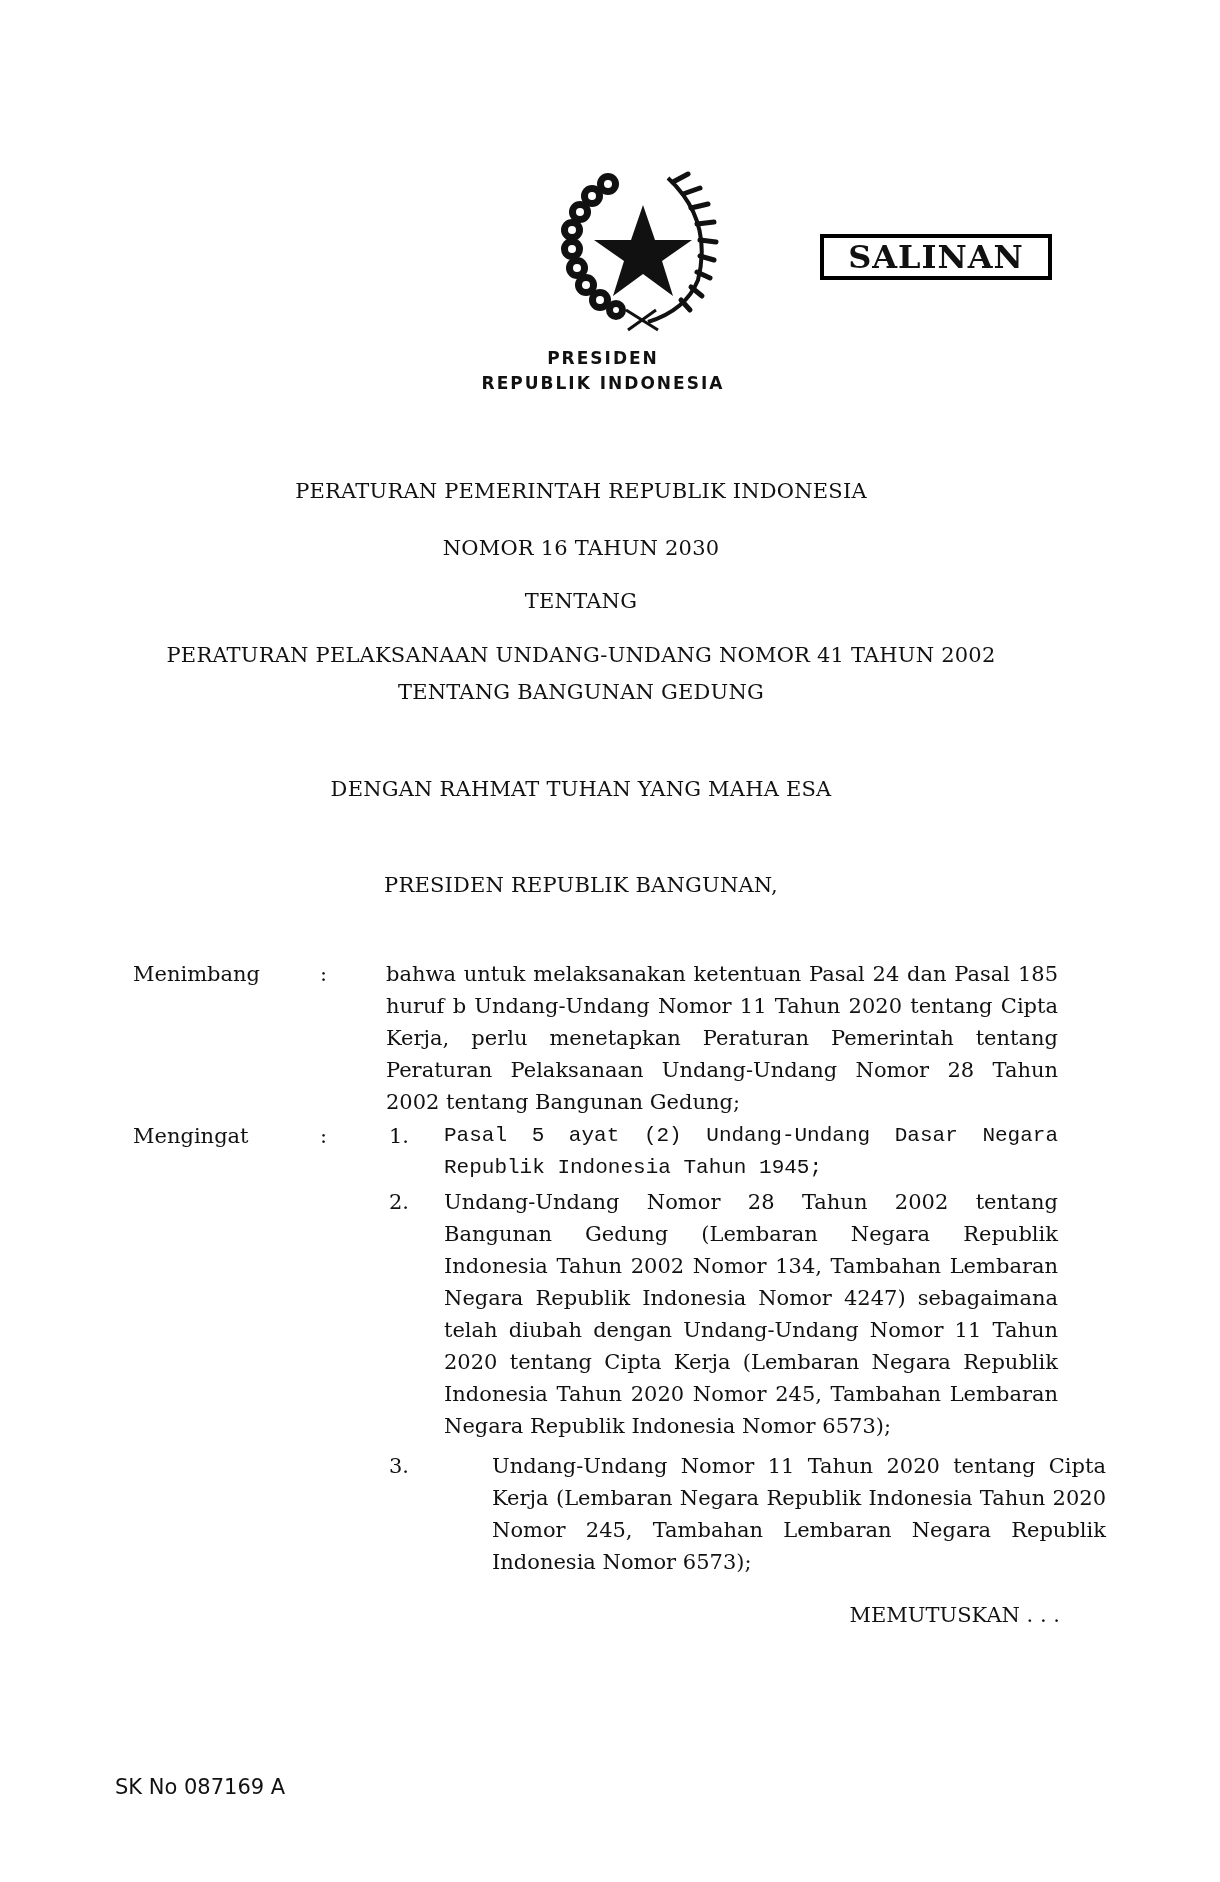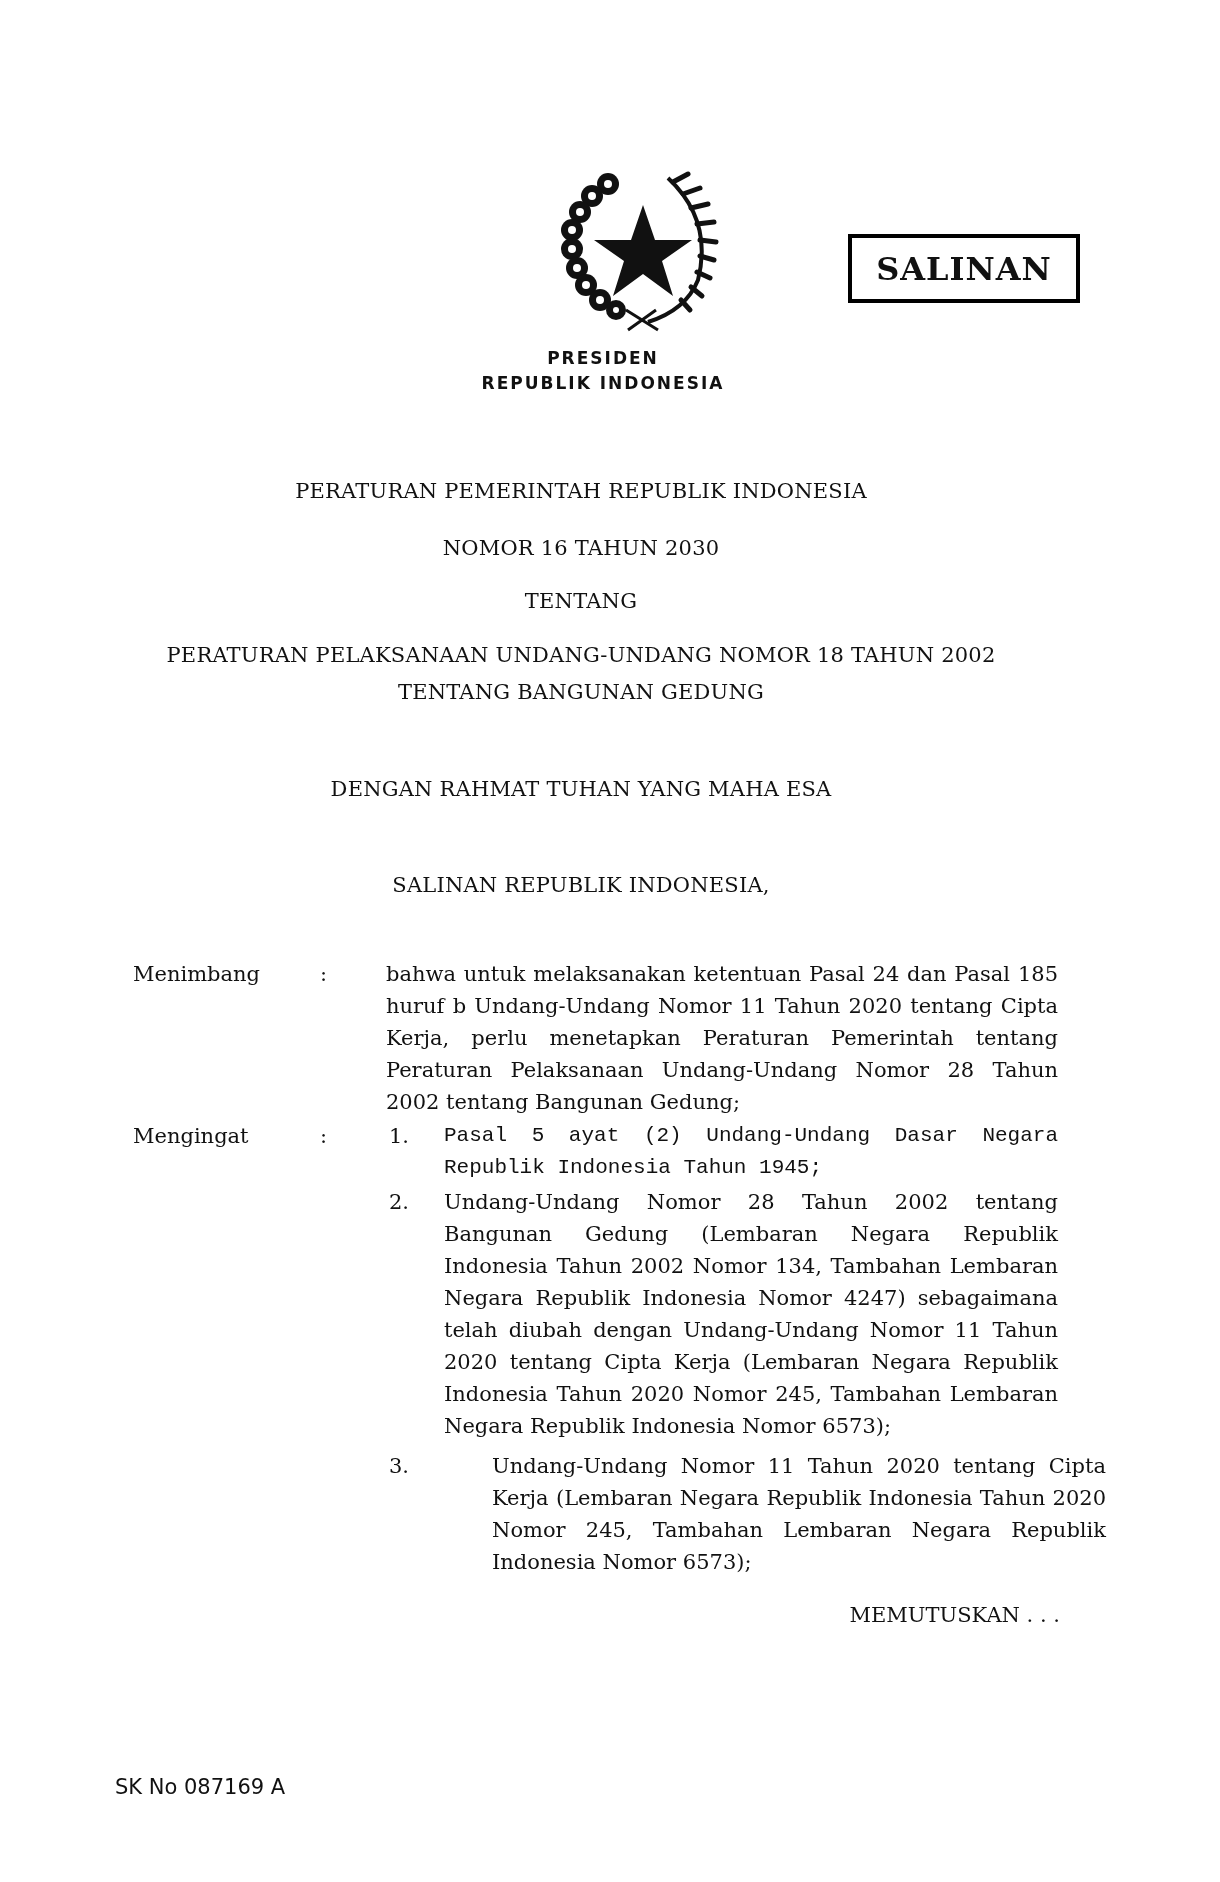--- a/index.html
+++ b/index.html
@@ -1,21 +1,21 @@
 <!DOCTYPE html>
 <html><head>
   <meta charset="utf-8">
   <style>
     html, body { margin: 0; padding: 0; background: #ffffff; }
     body { width: 1220px; height: 1882px; position: relative; overflow: hidden; color: #111; font-family: "DejaVu Serif", serif; }
     .emblem { position: absolute; left: 548px; top: 160px; width: 190px; height: 175px; }
     .emblem-caption { position: absolute; left: 0; width: 1220px; text-align: center; font-family: "DejaVu Sans", sans-serif; font-weight: bold; font-size: 17px; letter-spacing: 2px; }
     .cap1 { top: 348px; left: -7px; }
     .cap2 { top: 373px; left: -7px; }
-    .salinan { position: absolute; left: 820px; top: 234px; width: 232px; height: 69px; border: 4px solid #000; box-sizing: border-box; display: flex; align-items: center; justify-content: center; font-family: "DejaVu Serif", serif; font-weight: bold; font-size: 32px; letter-spacing: 1px; margin-left: 28px; }
+    .salinan { position: absolute; left: 820px; top: 234px; width: 232px; height: 46px; border: 4px solid #000; box-sizing: border-box; display: flex; align-items: center; justify-content: center; font-family: "DejaVu Serif", serif; font-weight: bold; font-size: 32px; letter-spacing: 1px; }
     .title { position: absolute; left: 13px; width: 1136px; text-align: center; font-size: 21px; letter-spacing: 0.2px; }
     .label { position: absolute; left: 133px; font-size: 21px; }
     .colon { position: absolute; left: 320px; font-size: 21px; }
     .para { position: absolute; font-size: 21px; line-height: 32px; text-align: justify; text-align-last: left; }
     .num { position: absolute; left: 389px; font-size: 21px; }
     .memutuskan { position: absolute; right: 160px; top: 1603px; font-size: 21px; }
     .sk { position: absolute; left: 115px; top: 1775px; font-family: "DejaVu Sans", sans-serif; font-size: 21px; }
   </style>
 </head>
 <body>
@@ -65,24 +65,24 @@
   </svg>
 </div>
 <div class="emblem-caption cap1">PRESIDEN</div>
 <div class="emblem-caption cap2">REPUBLIK INDONESIA</div>
 
 <div class="salinan">SALINAN</div>
 
 <div class="title" style="top:479px">PERATURAN PEMERINTAH REPUBLIK INDONESIA</div>
 <div class="title" style="top:536px">NOMOR 16 TAHUN 2030</div>
 <div class="title" style="top:589px">TENTANG</div>
-<div class="title" style="top:643px">PERATURAN PELAKSANAAN UNDANG-UNDANG NOMOR 18 TAHUN 2002</div>
+<div class="title" style="top:643px">PERATURAN PELAKSANAAN UNDANG-UNDANG NOMOR 41 TAHUN 2002</div>
 <div class="title" style="top:680px">TENTANG BANGUNAN GEDUNG</div>
 <div class="title" style="top:777px">DENGAN RAHMAT TUHAN YANG MAHA ESA</div>
-<div class="title" style="top:873px">SALINAN REPUBLIK INDONESIA,</div>
+<div class="title" style="top:873px">PRESIDEN REPUBLIK BANGUNAN,</div>
 
 <div class="label" style="top:962px">Menimbang</div>
 <div class="colon" style="top:962px">:</div>
 <div class="para" style="left:386px; top:958px; width:672px;">bahwa untuk melaksanakan ketentuan Pasal 24 dan Pasal 185 huruf b Undang-Undang Nomor 11 Tahun 2020 tentang Cipta Kerja, perlu menetapkan Peraturan Pemerintah tentang Peraturan Pelaksanaan Undang-Undang Nomor 28 Tahun 2002 tentang Bangunan Gedung;</div>
 
 <div class="label" style="top:1124px">Mengingat</div>
 <div class="colon" style="top:1124px">:</div>
 
 <div class="num" style="top:1124px">1.</div>
 <div class="para" style="left:444px; top:1120px; width:614px;font-family:Liberation Mono, monospace;">Pasal 5 ayat (2) Undang-Undang Dasar Negara Republik Indonesia Tahun 1945;</div>

